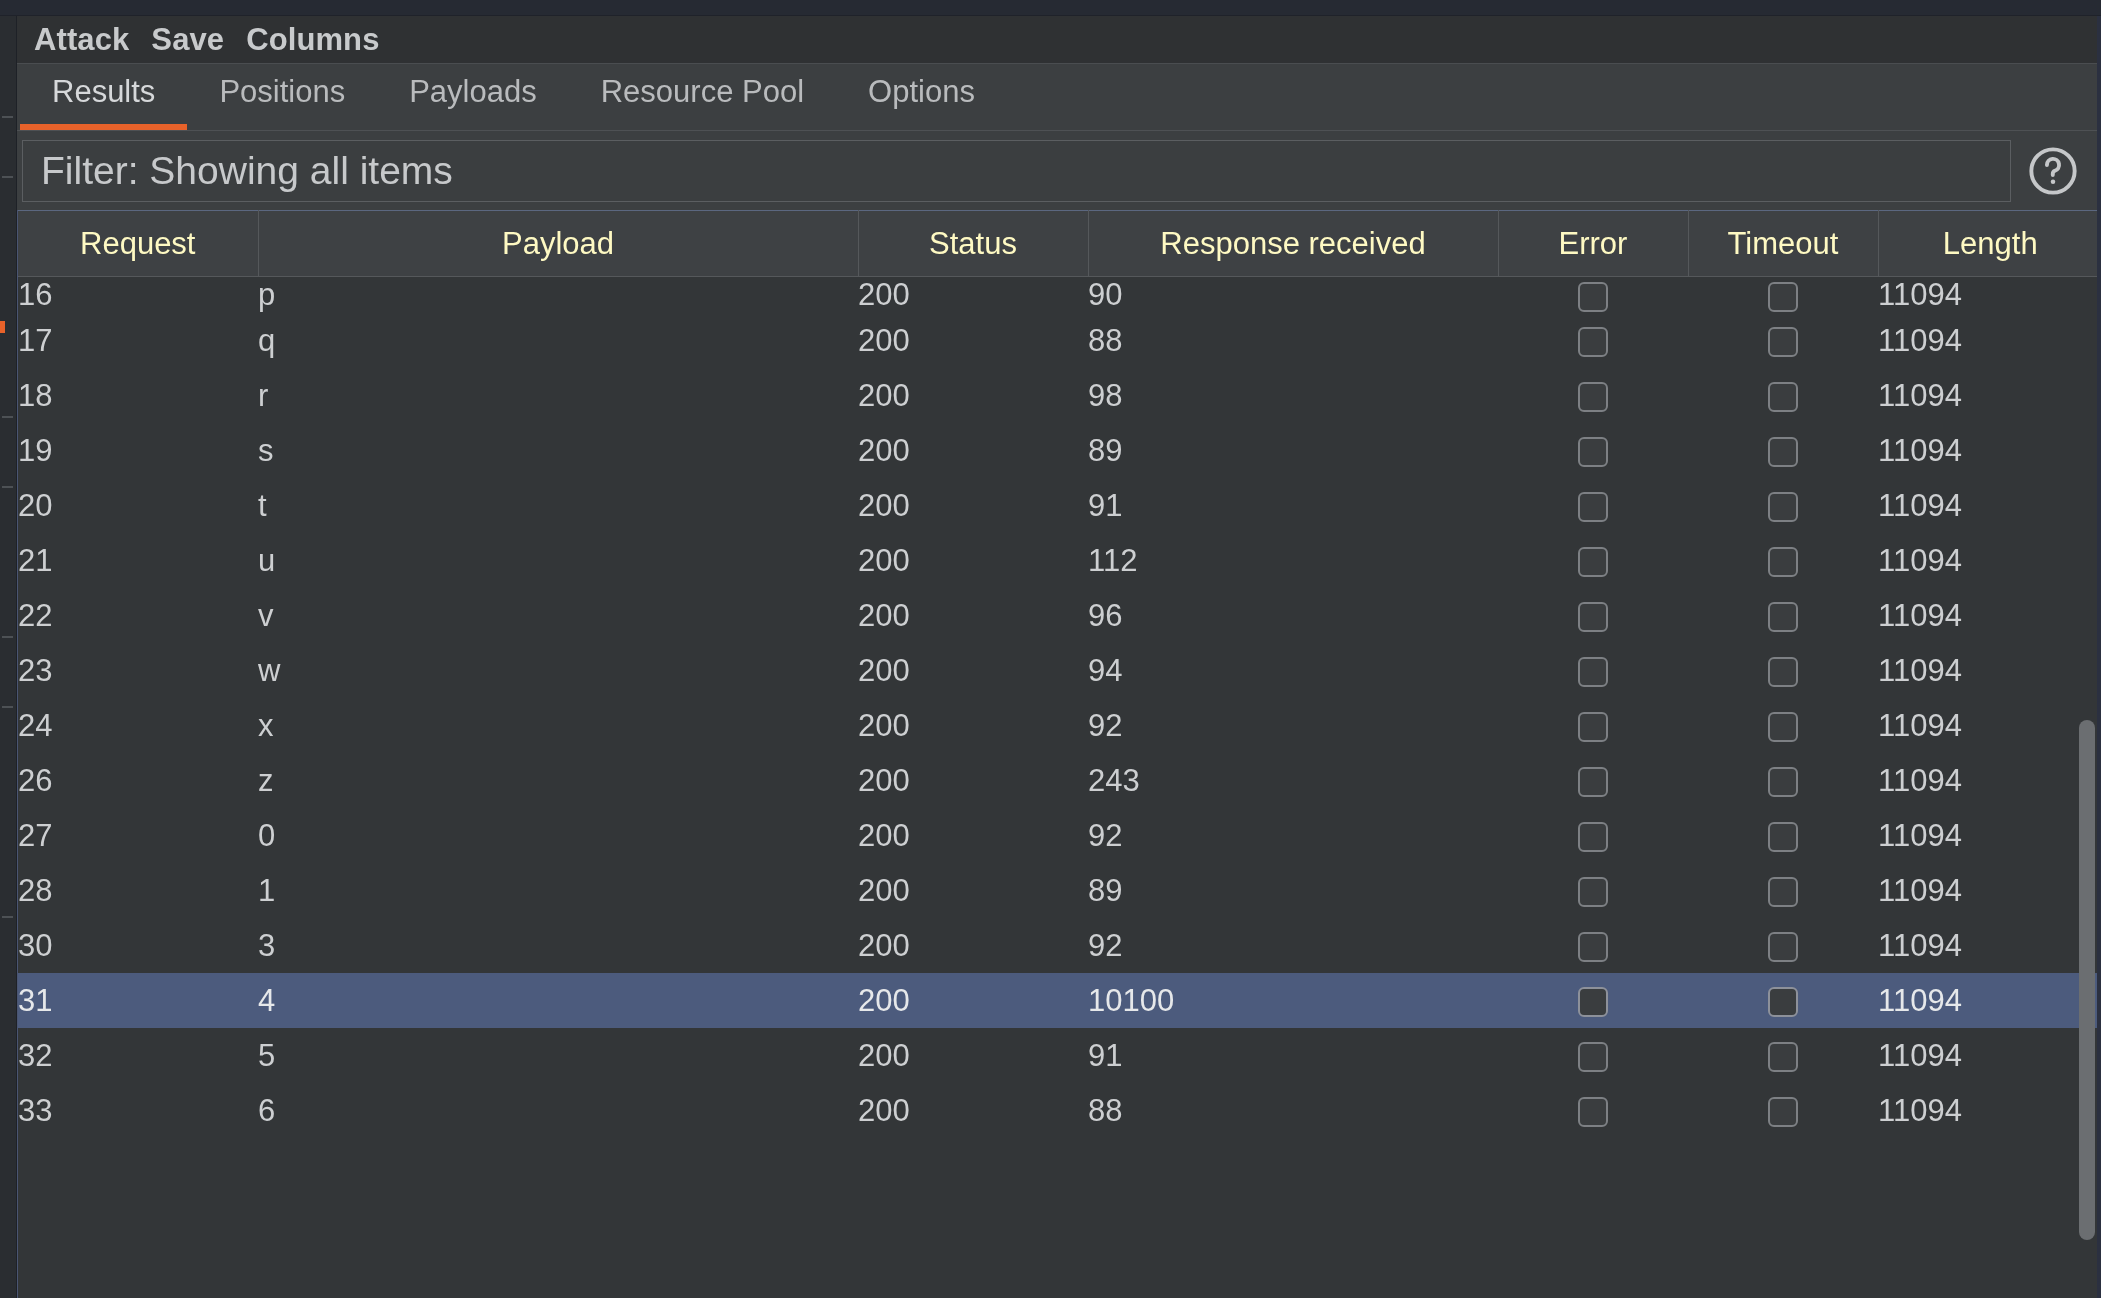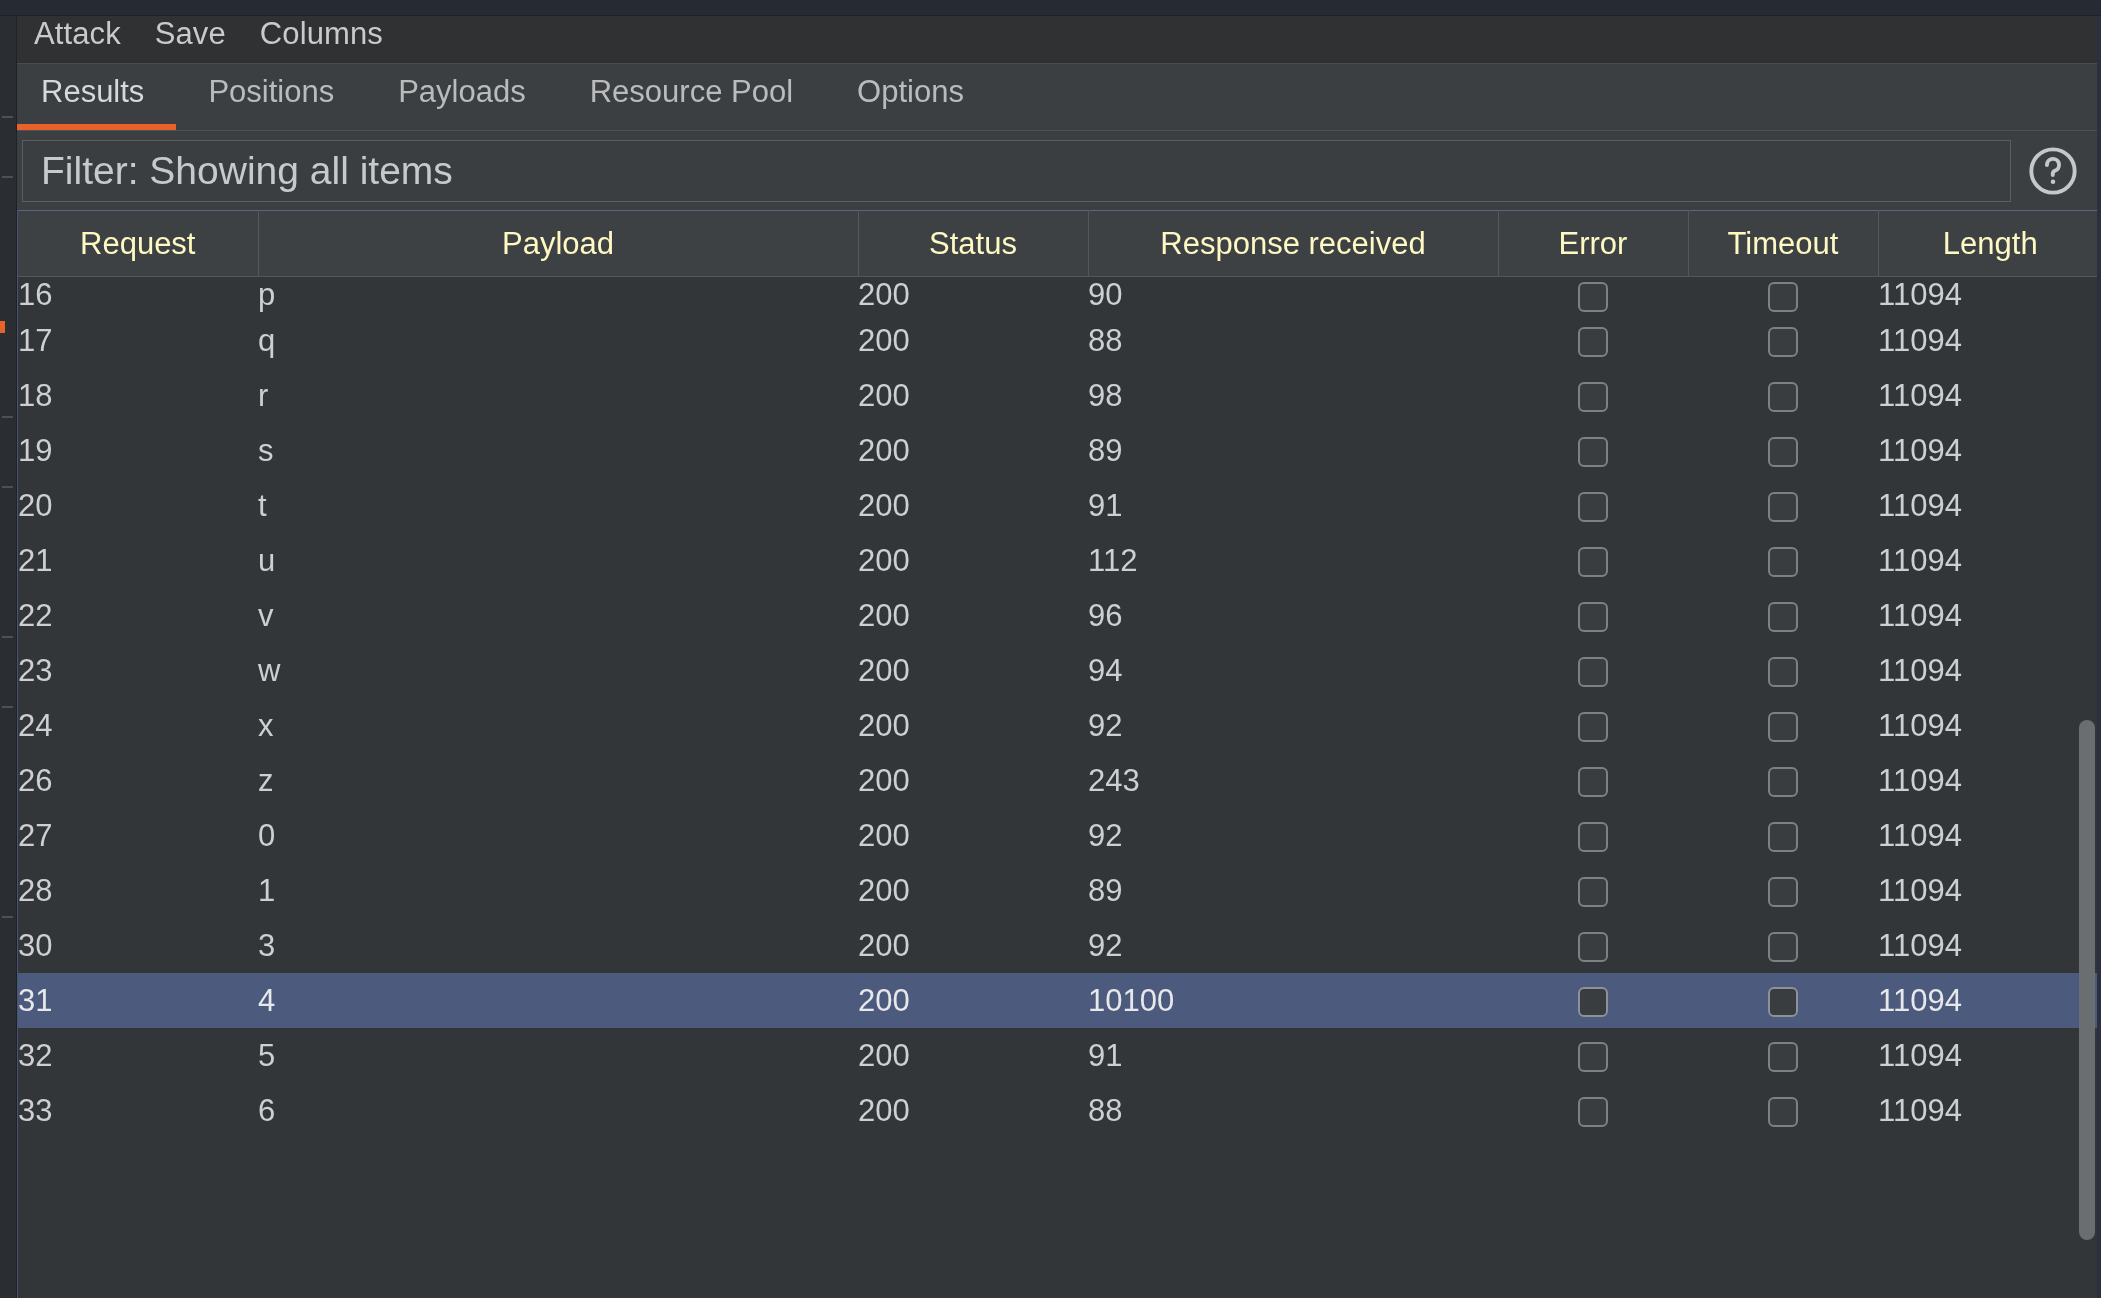--- a/index.html
+++ b/index.html
@@ -45,39 +45,41 @@
     left: 2px;
     width: 11px; height: 2px;
     background: #4d5155;
   }
 
   
   .menubar {
     flex: 0 0 48px;
     background: #2f3133;
     display: flex;
+    align-items: center;
     padding-left: 34px;
-    gap: 34px;
+    gap: 22px;
     border-bottom: 1px solid #4a4d50;
+    font-weight: bold;
   }
   .menu-item {
     color: #c8cacc;
     font-size: 31px;
     letter-spacing: .1px;
     cursor: default;
     white-space: nowrap;
   }
 
   
   .tabbar {
     flex: 0 0 67px;
     background: #3c3f41;
     display: flex;
     align-items: flex-start;
-    padding-left: 9px;
+    padding-left: 20px;
     border-bottom: 1px solid #4e5154;
     position: relative;
   }
   .tab {
     position: relative;
     padding: 10px 32px 0 32px;
     height: 66px;
     color: #b9bbbd;
     font-size: 31px;
     white-space: nowrap;

